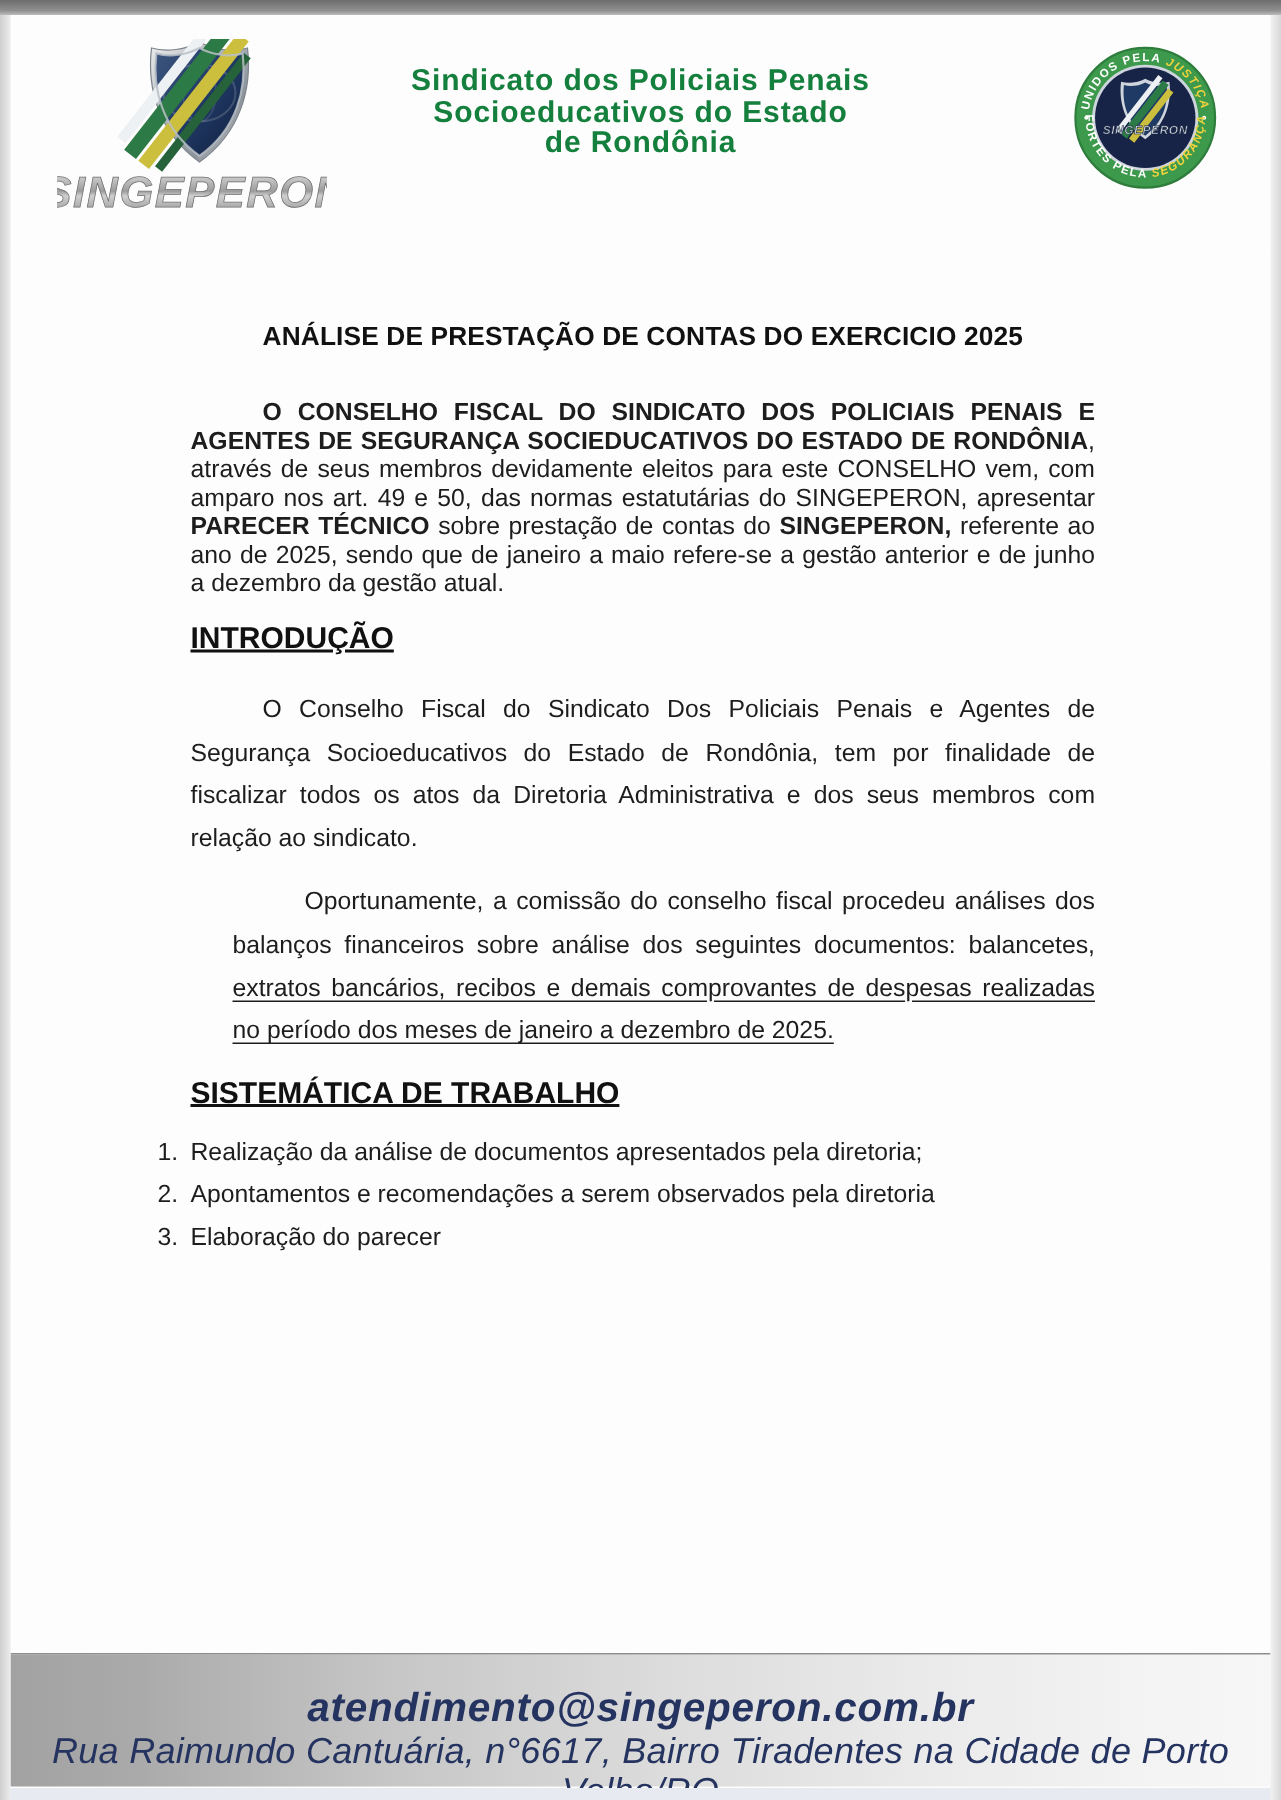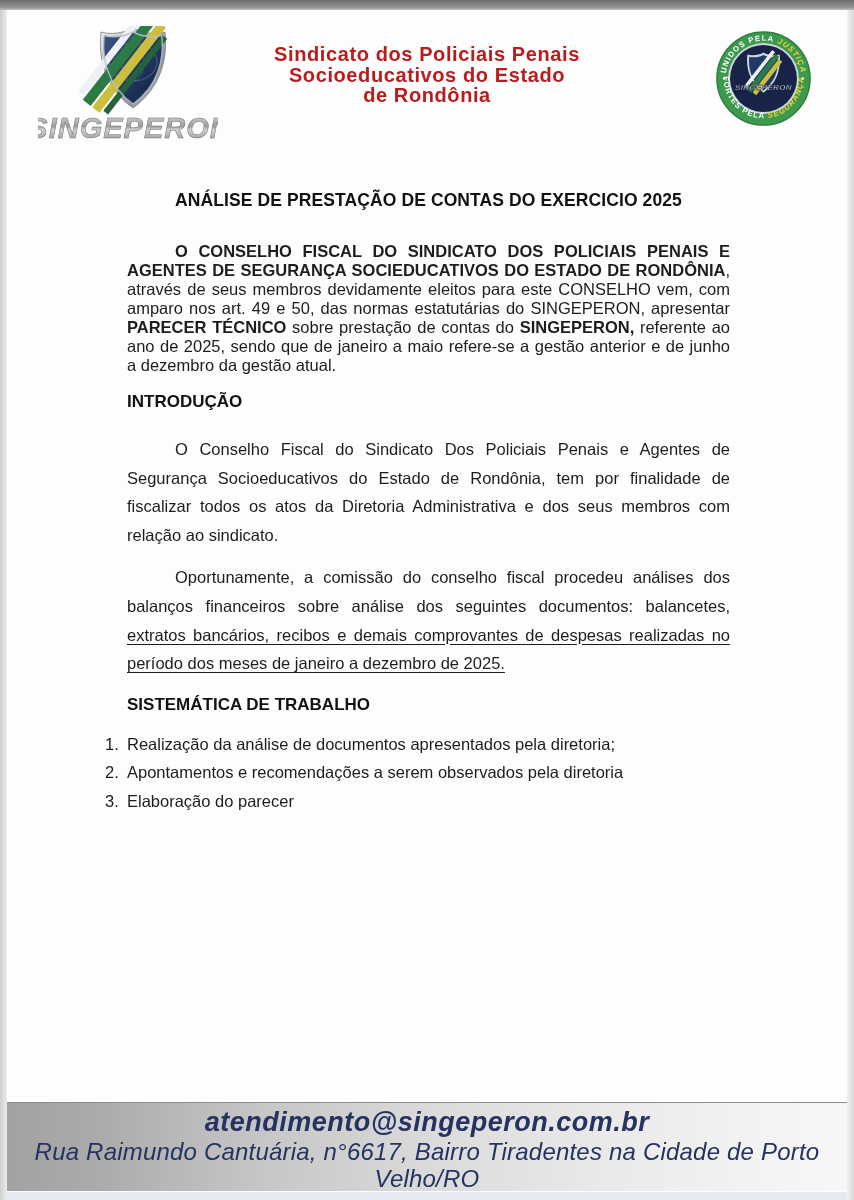--- a/index.html
+++ b/index.html
@@ -13,50 +13,50 @@
       background: linear-gradient(180deg, #6d6d6d 0%, #8f8f8f 70%, #bcbcbc 100%); z-index: 5; }
   .edge-left { position: absolute; top: 10px; left: 0; width: 7px; height: 1190px; background: linear-gradient(90deg,#cfcfcf,#ececec); z-index: 5; }
   .edge-right { position: absolute; top: 10px; right: 0; width: 7px; height: 1190px; background: linear-gradient(270deg,#d8d8d8,#f1f1f1); z-index: 5; }
   .edge-bottom { position: absolute; bottom: 0; left: 0; width: 854px; height: 8px; background: #e7ebf1; z-index: 4; }
 
   
   .header { position: relative; height: 150px; }
   .left-logo { position: absolute; left: 38px; top: 26px; width: 180px; height: 118px; }
   .right-logo { position: absolute; right: 42px; top: 30px; width: 97px; height: 97px; }
   .org-name { position: absolute; left: 50%; transform: translateX(-50%); top: 44px; width: 420px;
-      text-align: center; color: #b91c1c; font-weight: bold; font-size: 20px; line-height: 20.5px;
+      text-align: center; color: #15803d; font-weight: bold; font-size: 20px; line-height: 20.5px;
       letter-spacing: 0.6px; }
 
   
   .content { position: relative; padding: 0 124px 0 127px; color: #1d1d1d; font-size: 16.5px; }
 
-  h1.doc-title { margin-top: 40px; text-align: center; font-size: 17.5px; line-height: 20px;
+  h1.doc-title { margin-top: 64px; text-align: center; font-size: 17.5px; line-height: 20px;
       color: #111; letter-spacing: 0.1px; }
 
   p.p-single { margin-top: 32px; text-align: justify; text-indent: 48px; line-height: 19px; }
   p.p-spaced  { text-align: justify; text-indent: 48px; line-height: 28.6px; }
 
   .b { font-weight: bold; }
   .u { text-decoration: underline; text-underline-offset: 3px; }
 
-  h2.sec { margin-top: 17px; font-size: 17px; line-height: 20px; color: #111; }
+  h2.sec { margin-top: 17px; font-size: 20px; line-height: 20px; color: #111; text-decoration: underline; }
   .mt24 { margin-top: 23px; }
-  .mt14 { margin-top: 14px; }
+  .mt14 { margin-top: 14px; margin-left: 28px; }
   .mt25 { margin-top: 24px; }
   .mt19 { margin-top: 19px; }
 
   ol.procedures { margin-top: 15px; list-style: none; counter-reset: proc; }
   ol.procedures li { counter-increment: proc; position: relative; text-align: justify; line-height: 28.6px; }
   ol.procedures li::before { content: counter(proc) "."; position: absolute; left: -22px; }
 
   
   .footer { position: absolute; left: 7px; right: 7px; top: 1102px; height: 89px;
       background: linear-gradient(90deg, #a2a2a2 0%, #aaaaaa 10%, #c6c6c6 30%, #dcdcdc 52%, #eaeaea 72%, #f4f4f4 92%, #f7f7f7 100%);
       border-top: 1px solid #8d8d8d;
-      text-align: center; color: #24335f; font-style: italic; padding-top: 3px; }
+      text-align: center; color: #24335f; font-style: italic; padding-top: 19px; }
   .footer-email { font-size: 27px; font-weight: bold; letter-spacing: 0.5px; line-height: 32px; }
   .footer-address { font-size: 24px; line-height: 27px; letter-spacing: 0.2px; }
   .footer-contact { font-size: 20px; line-height: 26px; letter-spacing: 0.2px; }
 </style>
 </head>
 <body>
 
 <div class="photo">
   <div class="edge-top"></div>
   <div class="edge-left"></div>

